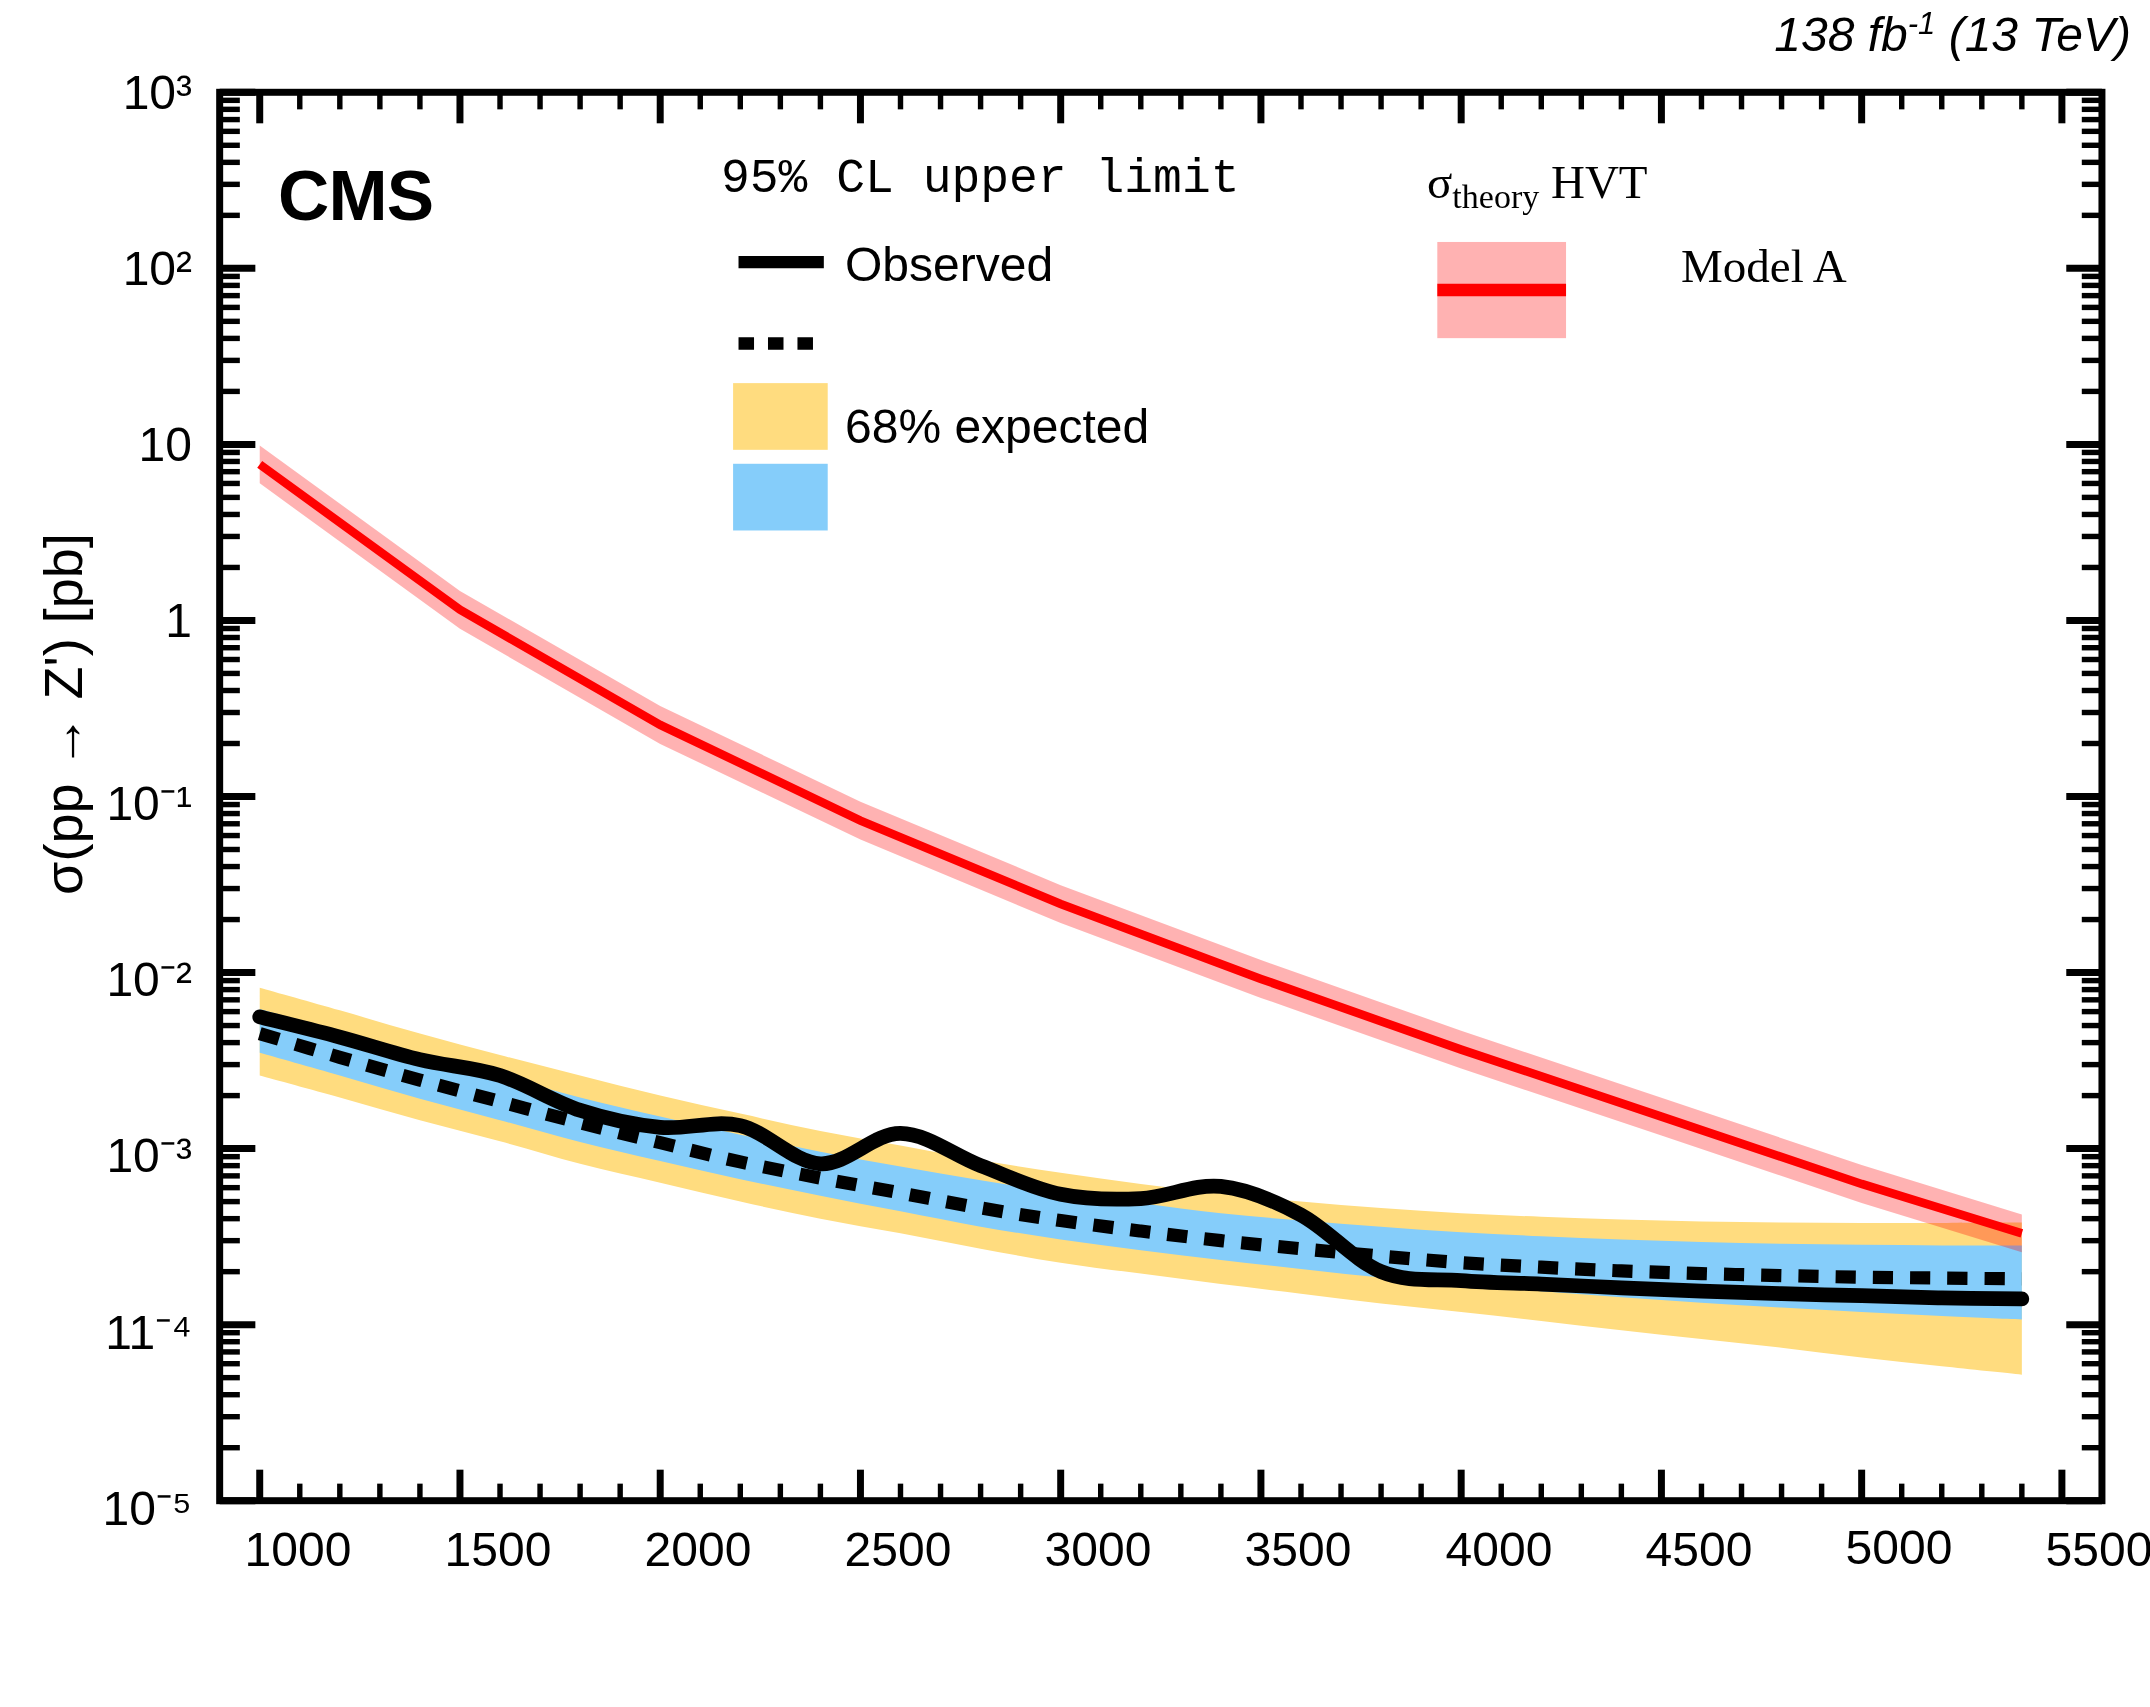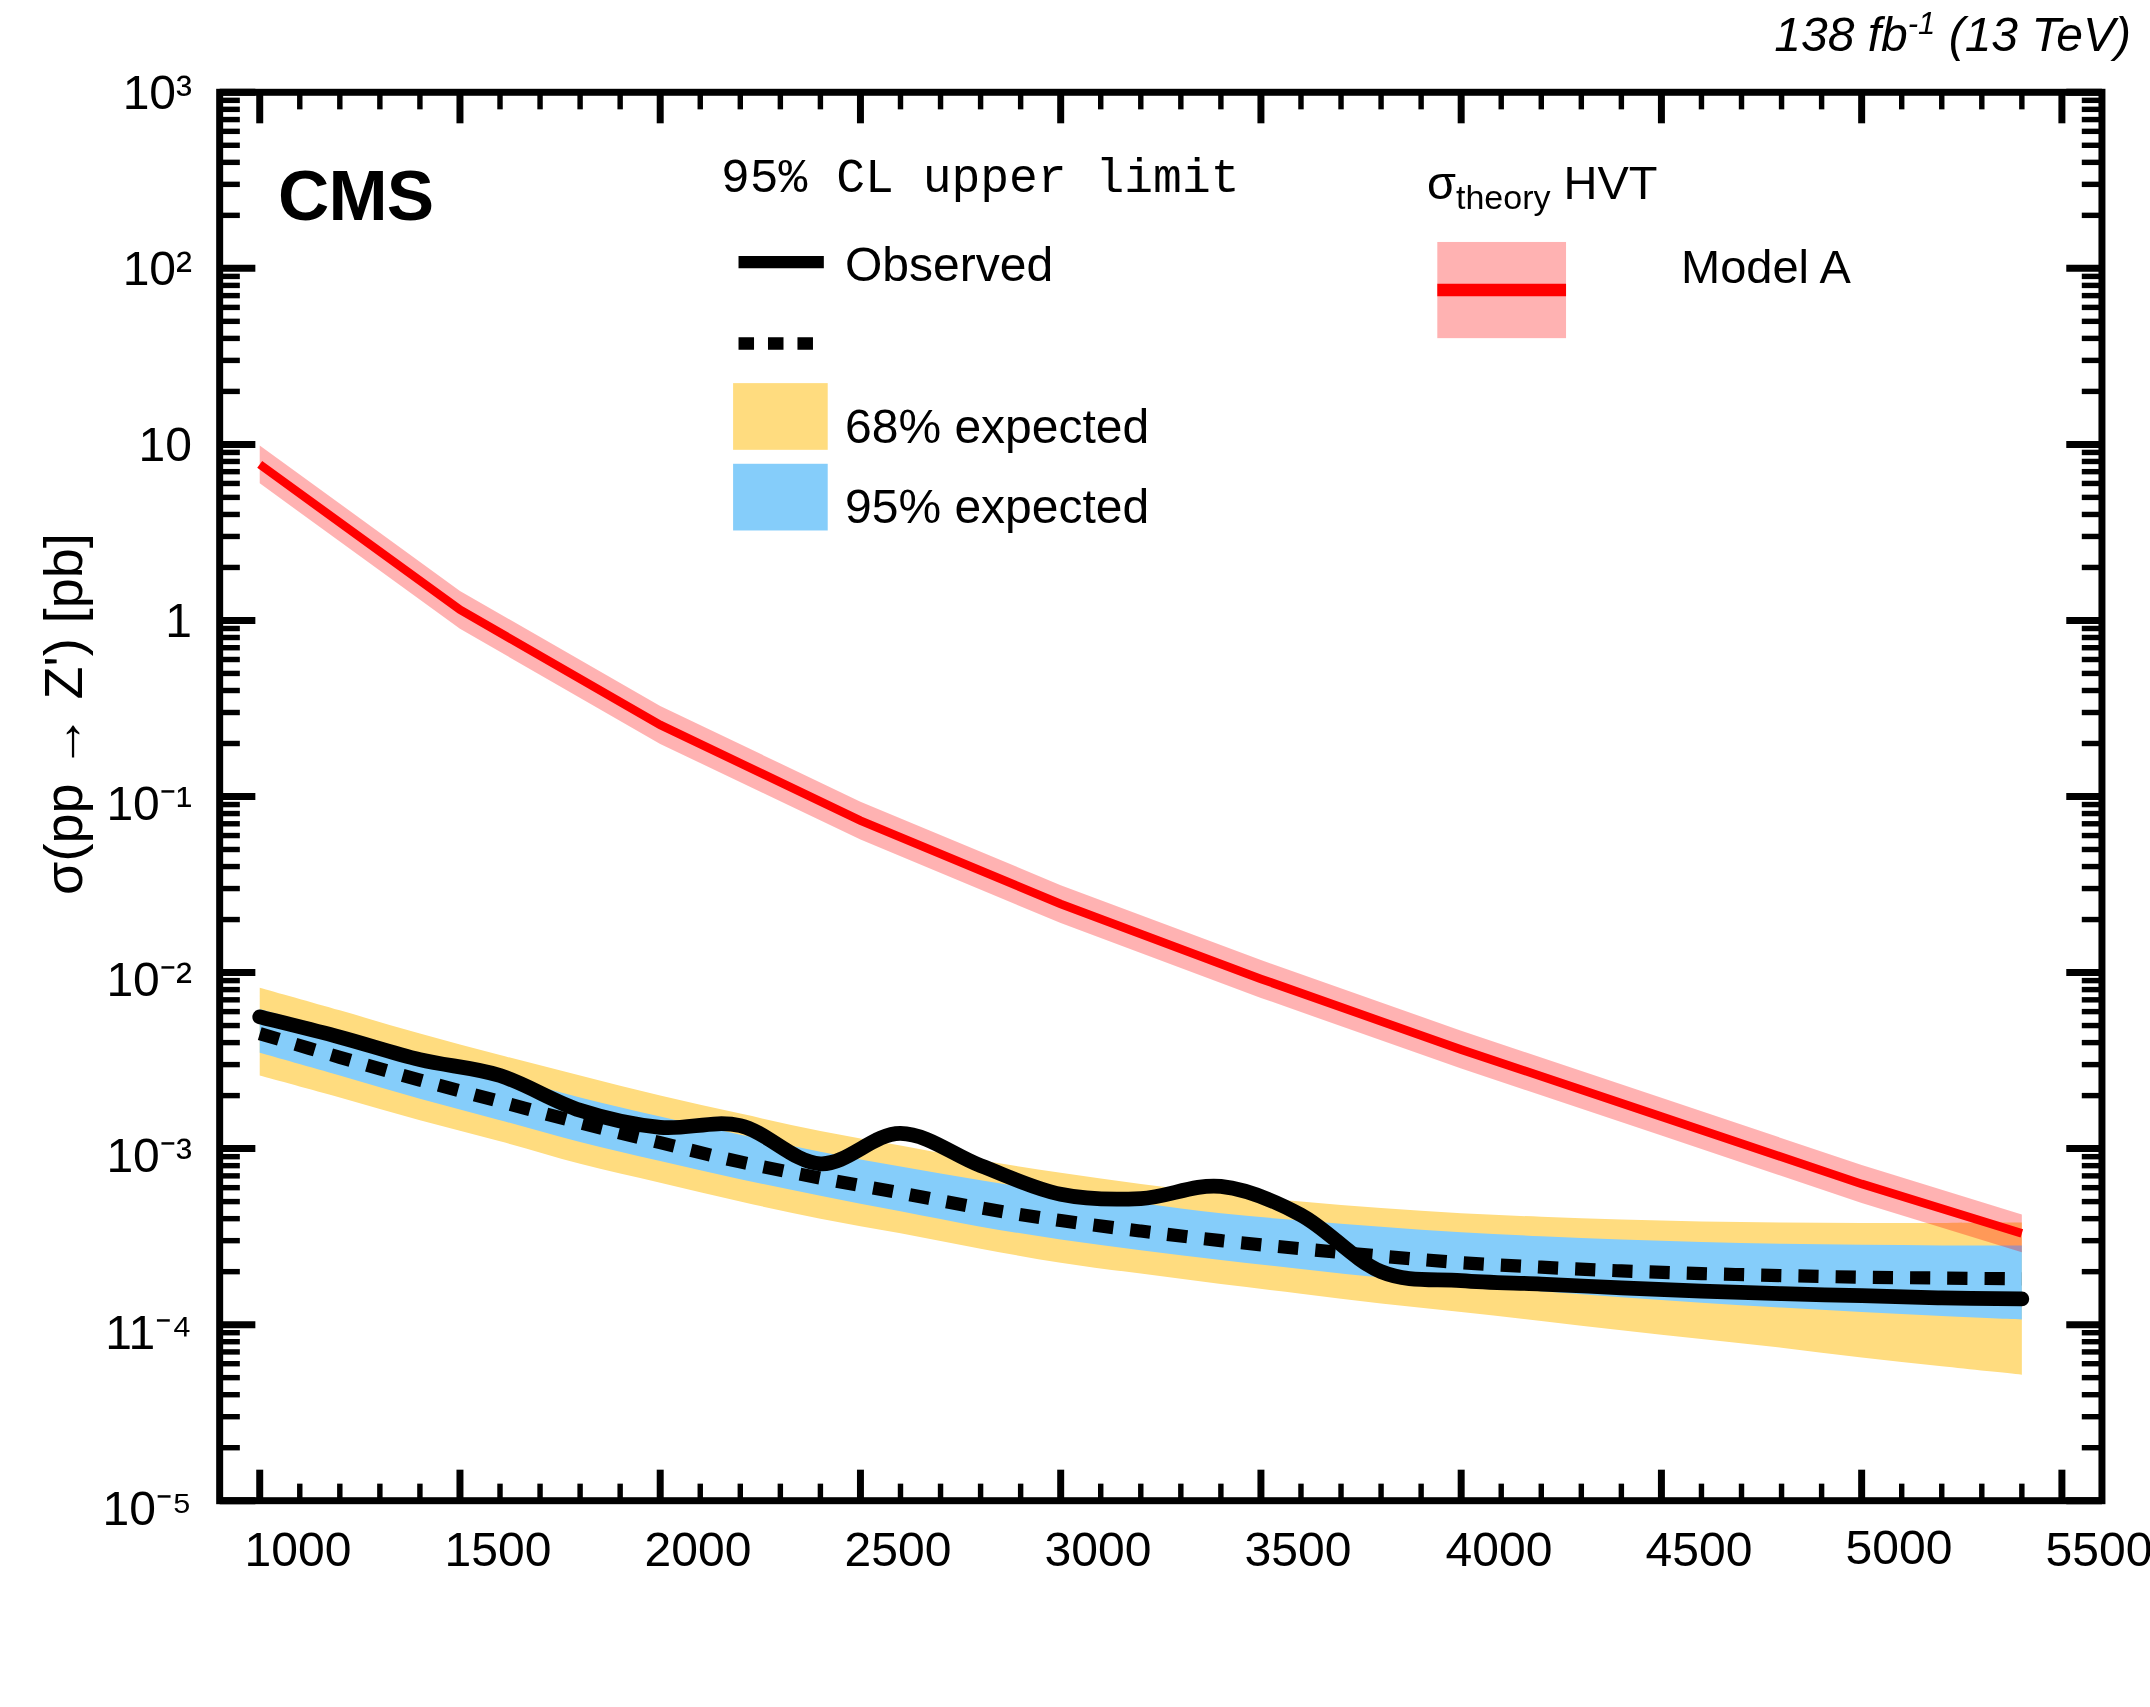--- a/index.html
+++ b/index.html
@@ -13,21 +13,21 @@
     font-size:54px;transform:rotate(-90deg);transform-origin:center center;
     white-space:nowrap;
   }
   #xtitle{right:47px;top:1619px;font-size:57px;white-space:nowrap;}
   .sub{font-size:34px;vertical-align:sub;}
   .sup{font-size:33px;vertical-align:super;}
   #cms{left:278px;top:155px;font-size:71px;font-weight:bold;letter-spacing:-0.8px;}
   .ytl{font-size:48px;text-align:right;width:178px;}
   .xtl{font-size:48px;text-align:center;width:202px;}
   .legtxt{font-size:48px;white-space:nowrap;}
-  .legtxt2{font-size:47px;white-space:nowrap;}
+  .legtxt2{font-size:47px;white-space:nowrap;font-family:Liberation Serif, serif;}
   svg{display:block;}
 </style>
 </head>
 <body>
 
 <div id="root">
 
   <div class="abs" id="lumi">
     <span>138 fb</span><span class="sup">-1</span><span> (13 TeV)</span>
   </div>
@@ -54,21 +54,20 @@
   <div class="abs xtl" style="left:997px;top:1522px;">3000</div>
   <div class="abs xtl" style="left:1197px;top:1522px;">3500</div>
   <div class="abs xtl" style="left:1398px;top:1522px;">4000</div>
   <div class="abs xtl" style="left:1598px;top:1522px;">4500</div>
   <div class="abs xtl" style="left:1798px;top:1520px;">5000</div>
   <div class="abs xtl" style="left:1998px;top:1522px;">5500</div>
 
   <div class="abs legtxt" style="left:721px;top:152px;font-family:Liberation Mono, monospace;">95% CL upper limit</div>
   <div class="abs legtxt" style="left:845px;top:237px;">Observed</div>
   <div class="abs legtxt" style="left:845px;top:399px;">68% expected</div>
-  <div class="abs legtxt" style="left:845px;top:479px;">95% expected</div>
 
   <div class="abs legtxt2" style="left:1427px;top:155px;">
     <span>σ</span><span class="sub">theory</span><span> HVT</span>
   </div>
   <div class="abs legtxt2" style="left:1681px;top:239px;">Model A</div>
 
   <svg class="abs" style="left:0;top:0;" width="2151" height="1707" viewBox="0 0 2773 2201">
     <defs>
       <clipPath id="plotclip">
           <rect x="283" y="119" width="2427" height="1816"></rect>

